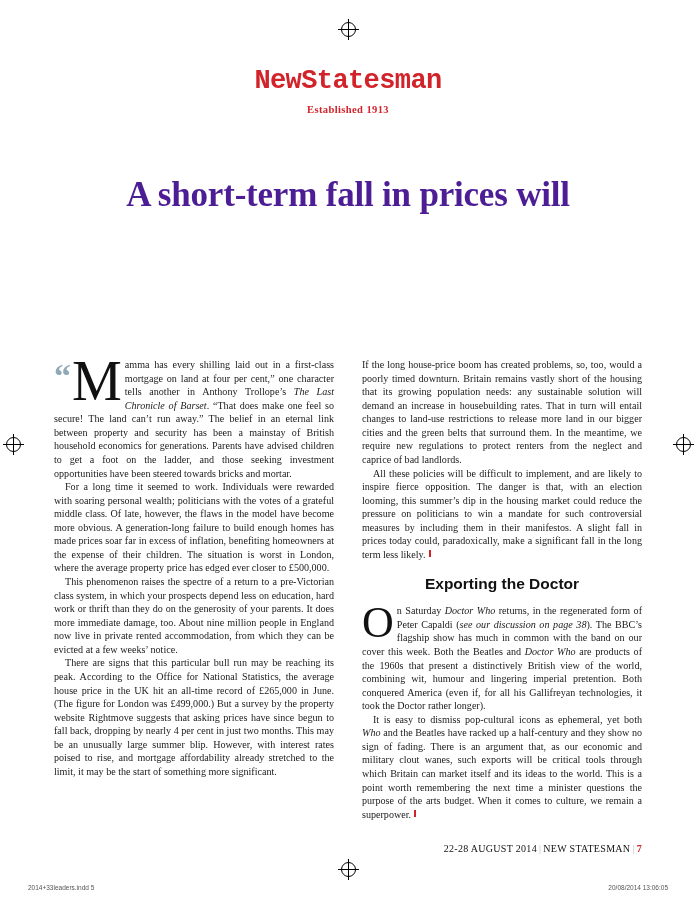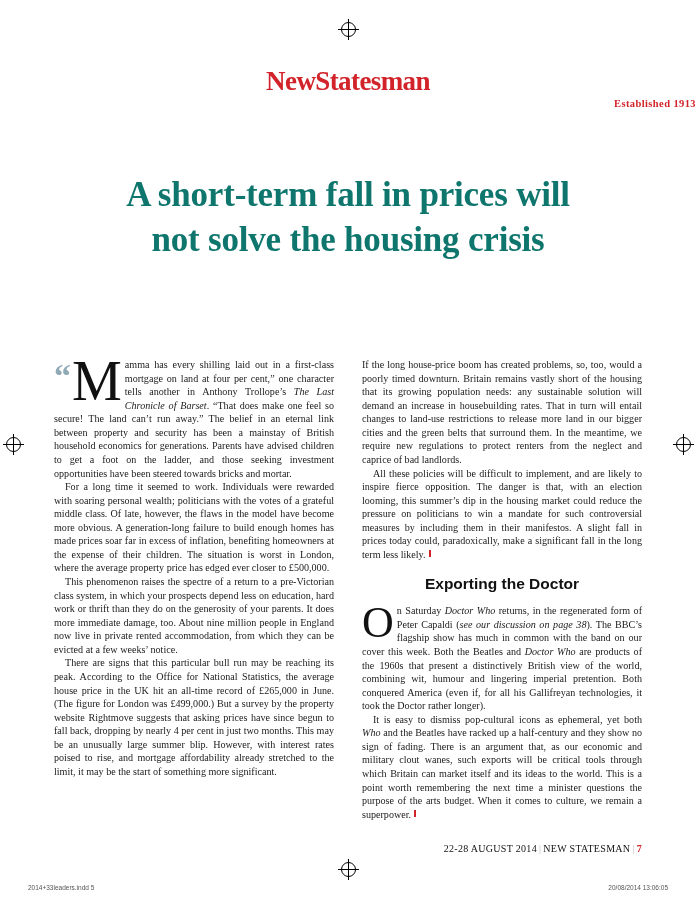--- a/index.html
+++ b/index.html
@@ -43,48 +43,47 @@
 
   
   .masthead {
     position: absolute;
     top: 68px;
     left: 0;
     width: 696px;
     text-align: center;
   }
   .masthead-title {
-    font-family: Liberation Serif, serif;
+    font-family: Liberation Mono, monospace;
     font-weight: bold;
     font-size: 27px;
     color: #d2232a;
     letter-spacing: -0.6px;
     line-height: 1;
   }
   .masthead-sub {
-    margin-top: 3px;
+    margin-top: 9px;
     font-family: "Liberation Serif", serif;
     font-weight: bold;
     font-size: 10.5px;
     color: #d2232a;
     letter-spacing: 0.4px;
-    text-align: right;
   }
 
   
   .headline {
     position: absolute;
     top: 150px;
     left: 60px;
     width: 576px;
     text-align: center;
     font-family: "Liberation Serif", serif;
     font-size: 35px;
     line-height: 1.27;
-    color: #0f766e;
+    color: #4c1d95;
     letter-spacing: -0.2px;
   }
 
   
   .columns {
     position: absolute;
     top: 358px;
     left: 54px;
     width: 588px;
     height: 480px;
@@ -187,21 +186,20 @@
 <div class="reg-mark reg-left"></div>
 <div class="reg-mark reg-right"></div>
 
 <div class="masthead">
   <div class="masthead-title">NewStatesman</div>
   <div class="masthead-sub">Established 1913</div>
 </div>
 
 <h1 class="headline">
   <span>A short-term fall in prices will</span><br>
-  <span>not solve the housing crisis</span>
 </h1>
 
 <div class="columns">
 
   <div class="col">
     <p class="first"><span class="openquote">“</span><span class="dropcap">M</span><span>amma has every shilling laid out in a first-class mortgage on land at four per cent,” one character tells another in Anthony Trollope’s </span><span class="ital">The Last Chronicle of Barset</span><span>. “That does make one feel so secure! The land can’t run away.” The belief in an eternal link between property and security has been a mainstay of British household economics for generations. Parents have advised children to get a foot on the ladder, and those seeking investment opportunities have been steered towards bricks and mortar.</span></p>
     <p>For a long time it seemed to work. Individuals were rewarded with soaring personal wealth; politicians with the votes of a grateful middle class. Of late, however, the flaws in the model have become more obvious. A generation-long failure to build enough homes has made prices soar far in excess of inflation, benefiting homeowners at the expense of their children. The situation is worst in London, where the average property price has edged ever closer to £500,000.</p>
     <p>This phenomenon raises the spectre of a return to a pre-Victorian class system, in which your prospects depend less on education, hard work or thrift than they do on the generosity of your parents. It does more immediate damage, too. About nine million people in England now live in private rented accommodation, from which they can be evicted at a few weeks’ notice.</p>
     <p>There are signs that this particular bull run may be reaching its peak. According to the Office for National Statistics, the average house price in the UK hit an all-time record of £265,000 in June. (The figure for London was £499,000.) But a survey by the property website Rightmove suggests that asking prices have since begun to fall back, dropping by nearly 4 per cent in just two months. This may be an unusually large summer blip. However, with interest rates poised to rise, and mortgage affordability already stretched to the limit, it may be the start of something more significant.</p>
   </div>

